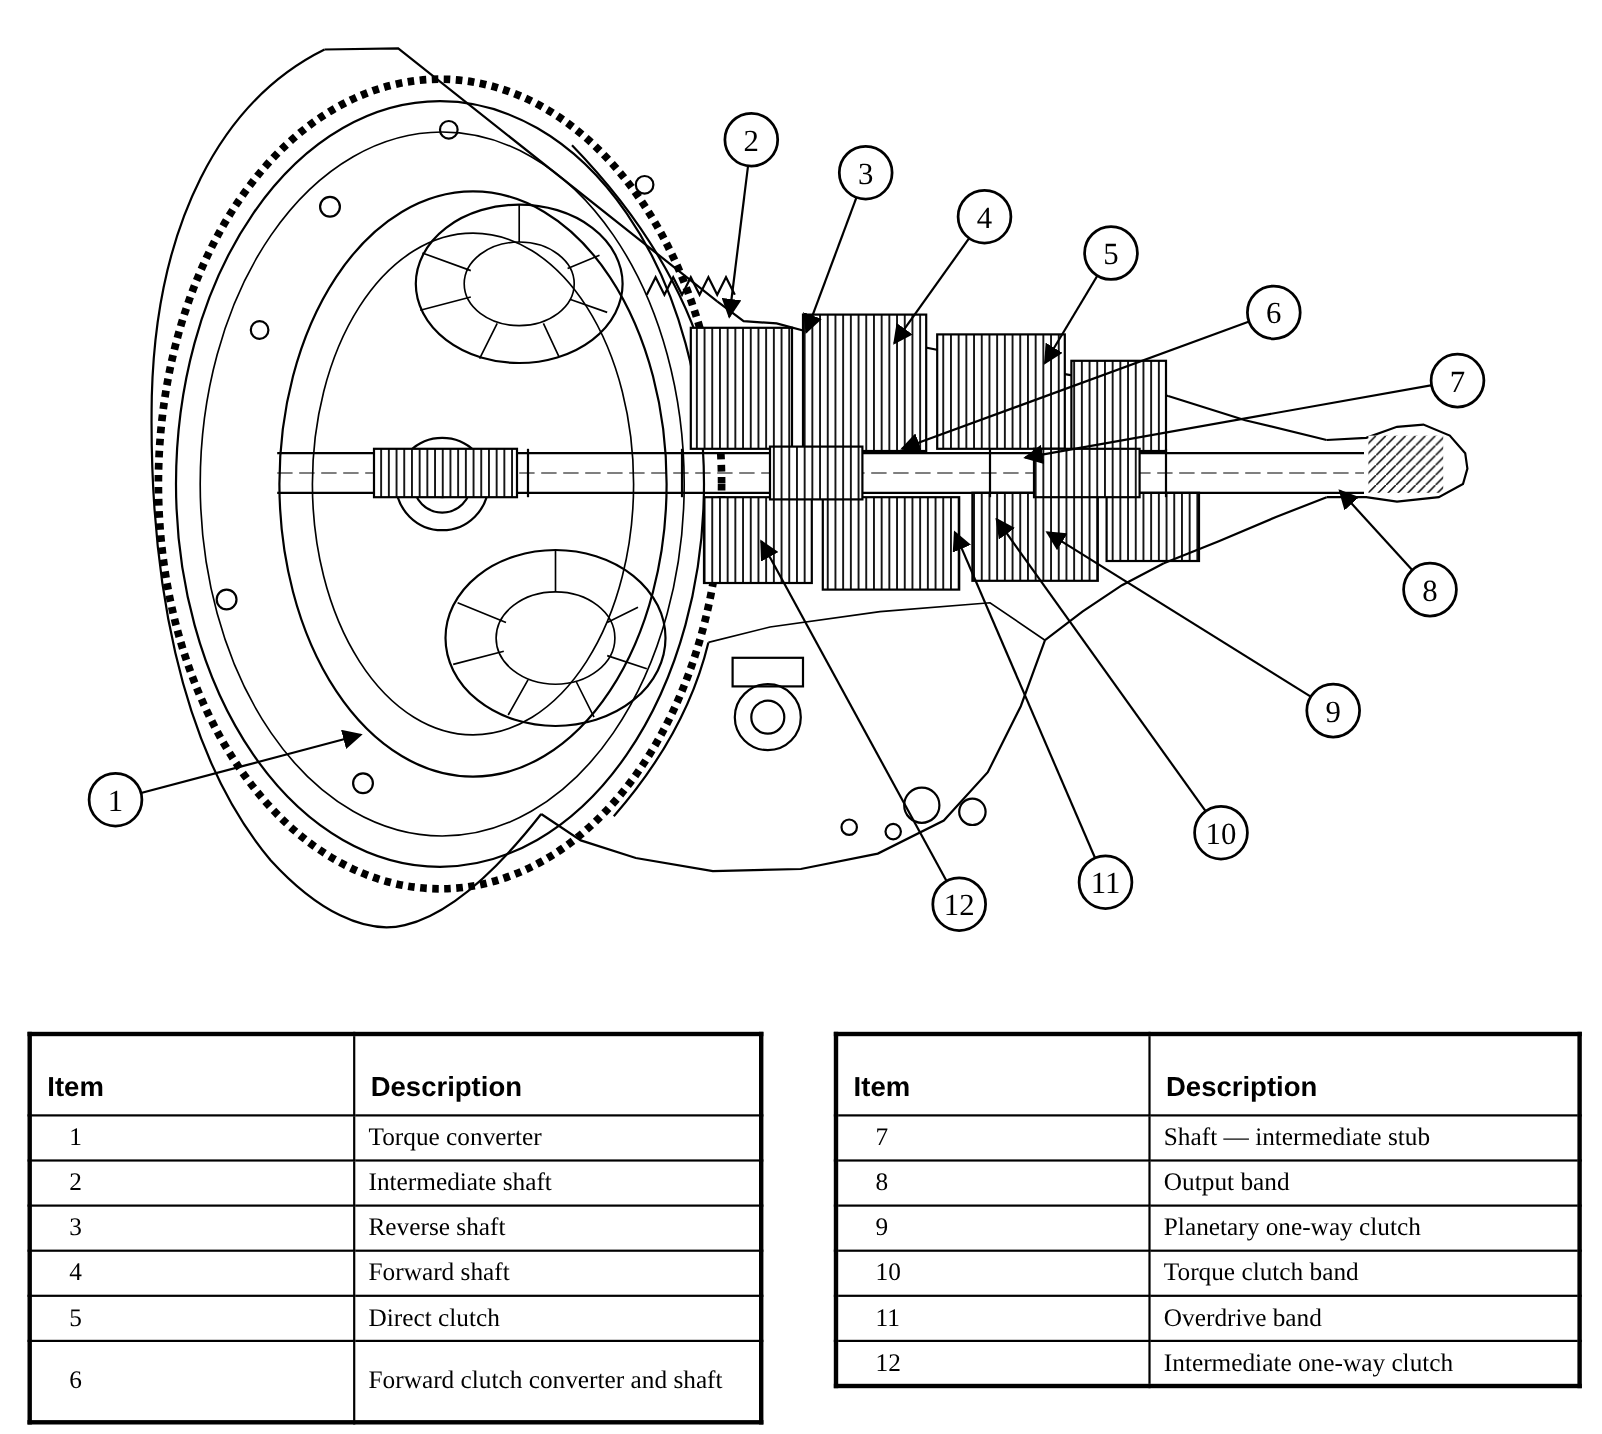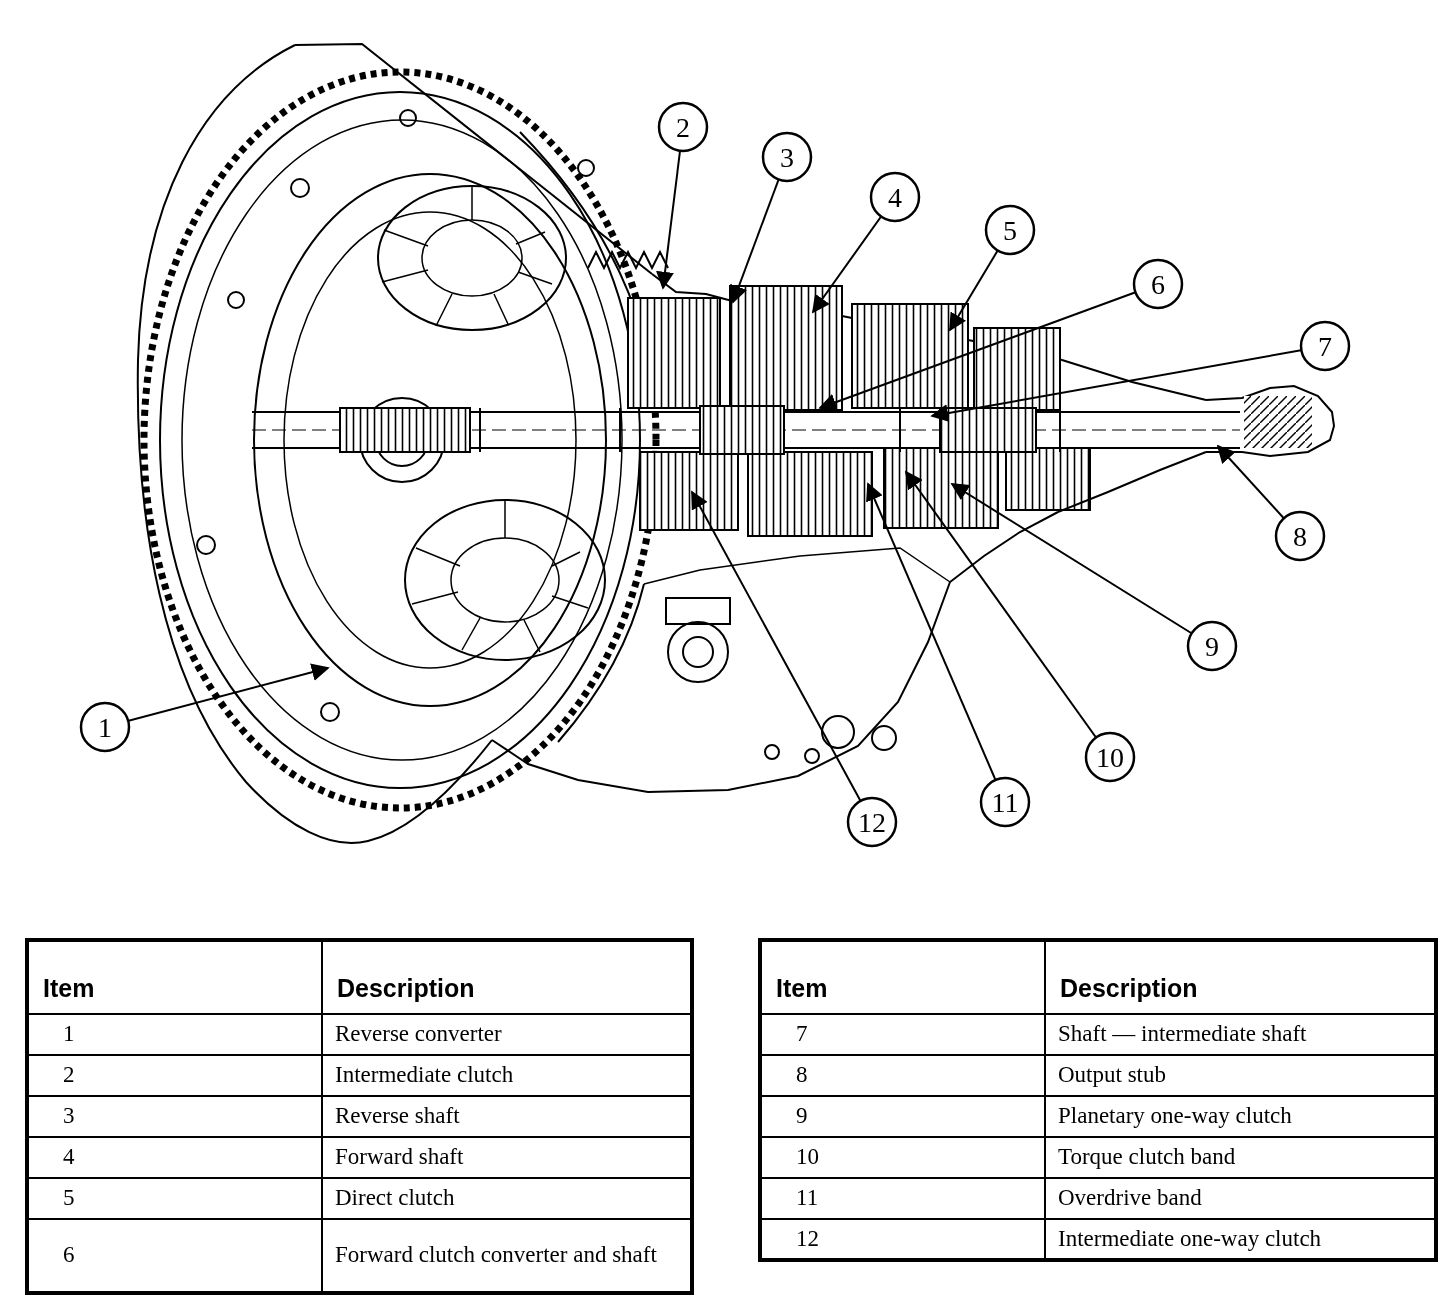--- a/index.html
+++ b/index.html
@@ -217,25 +217,25 @@
       </colgroup>
     <thead>
       <tr>
         <th>Item</th>
         <th>Description</th>
       </tr>
     </thead>
     <tbody>
       <tr>
         <td class="item">1</td>
-        <td class="desc">Reverse converter</td>
+        <td class="desc">Torque converter</td>
       </tr>
       <tr>
         <td class="item">2</td>
-        <td class="desc">Intermediate clutch</td>
+        <td class="desc">Intermediate shaft</td>
       </tr>
       <tr>
         <td class="item">3</td>
         <td class="desc">Reverse shaft</td>
       </tr>
       <tr>
         <td class="item">4</td>
         <td class="desc">Forward shaft</td>
       </tr>
       <tr>
@@ -256,25 +256,25 @@
       </colgroup>
     <thead>
       <tr>
         <th>Item</th>
         <th>Description</th>
       </tr>
     </thead>
     <tbody>
       <tr>
         <td class="item">7</td>
-        <td class="desc">Shaft — intermediate shaft</td>
+        <td class="desc">Shaft — intermediate stub</td>
       </tr>
       <tr>
         <td class="item">8</td>
-        <td class="desc">Output stub</td>
+        <td class="desc">Output band</td>
       </tr>
       <tr>
         <td class="item">9</td>
         <td class="desc">Planetary one-way clutch</td>
       </tr>
       <tr>
         <td class="item">10</td>
         <td class="desc">Torque clutch band</td>
       </tr>
       <tr>

